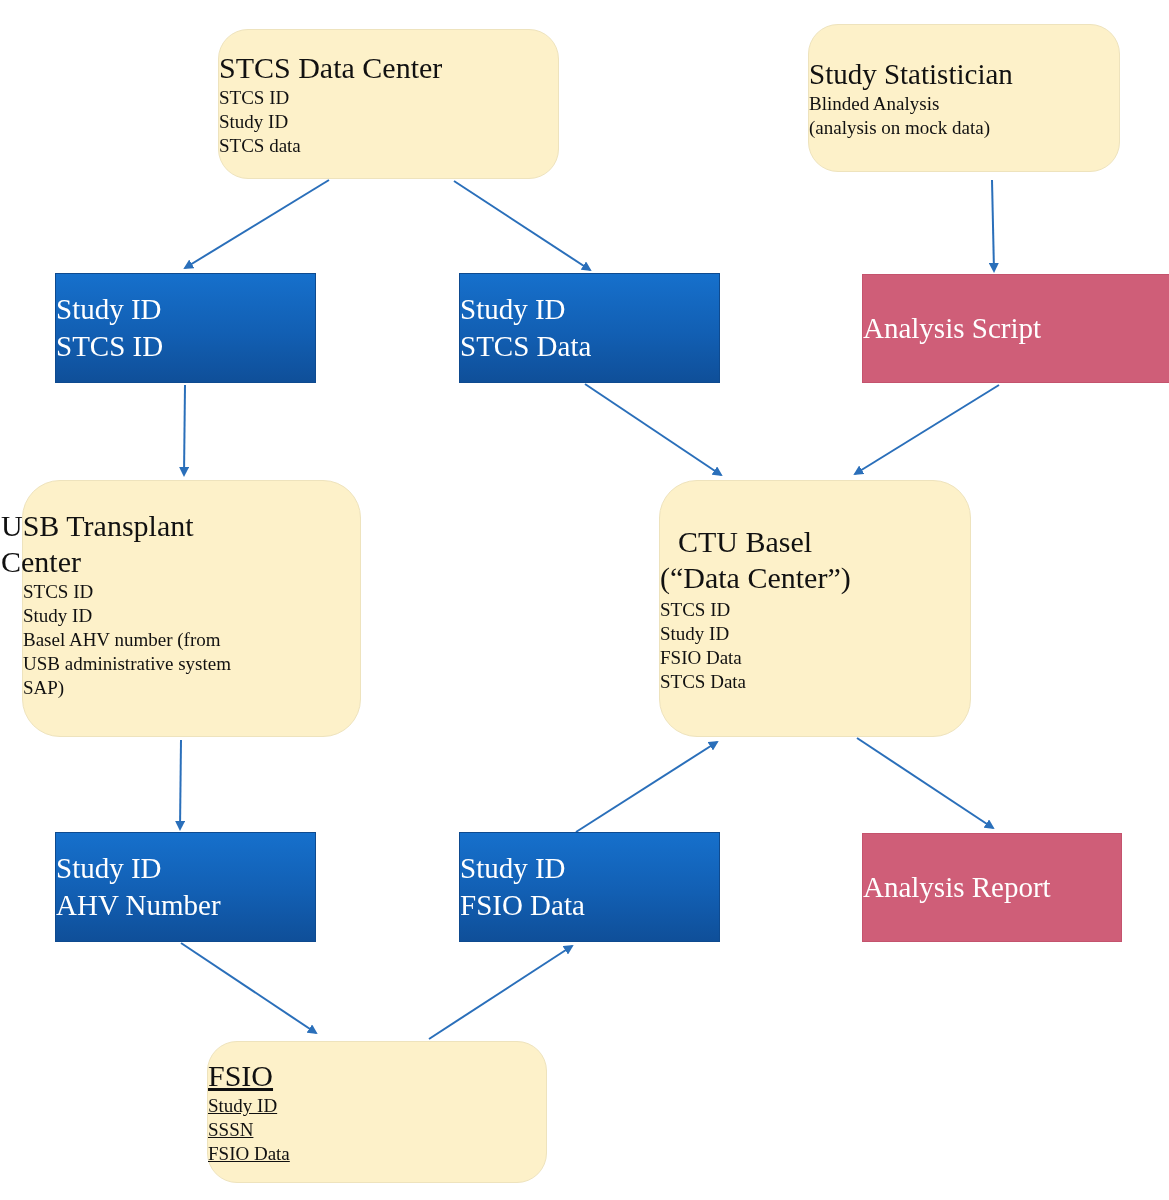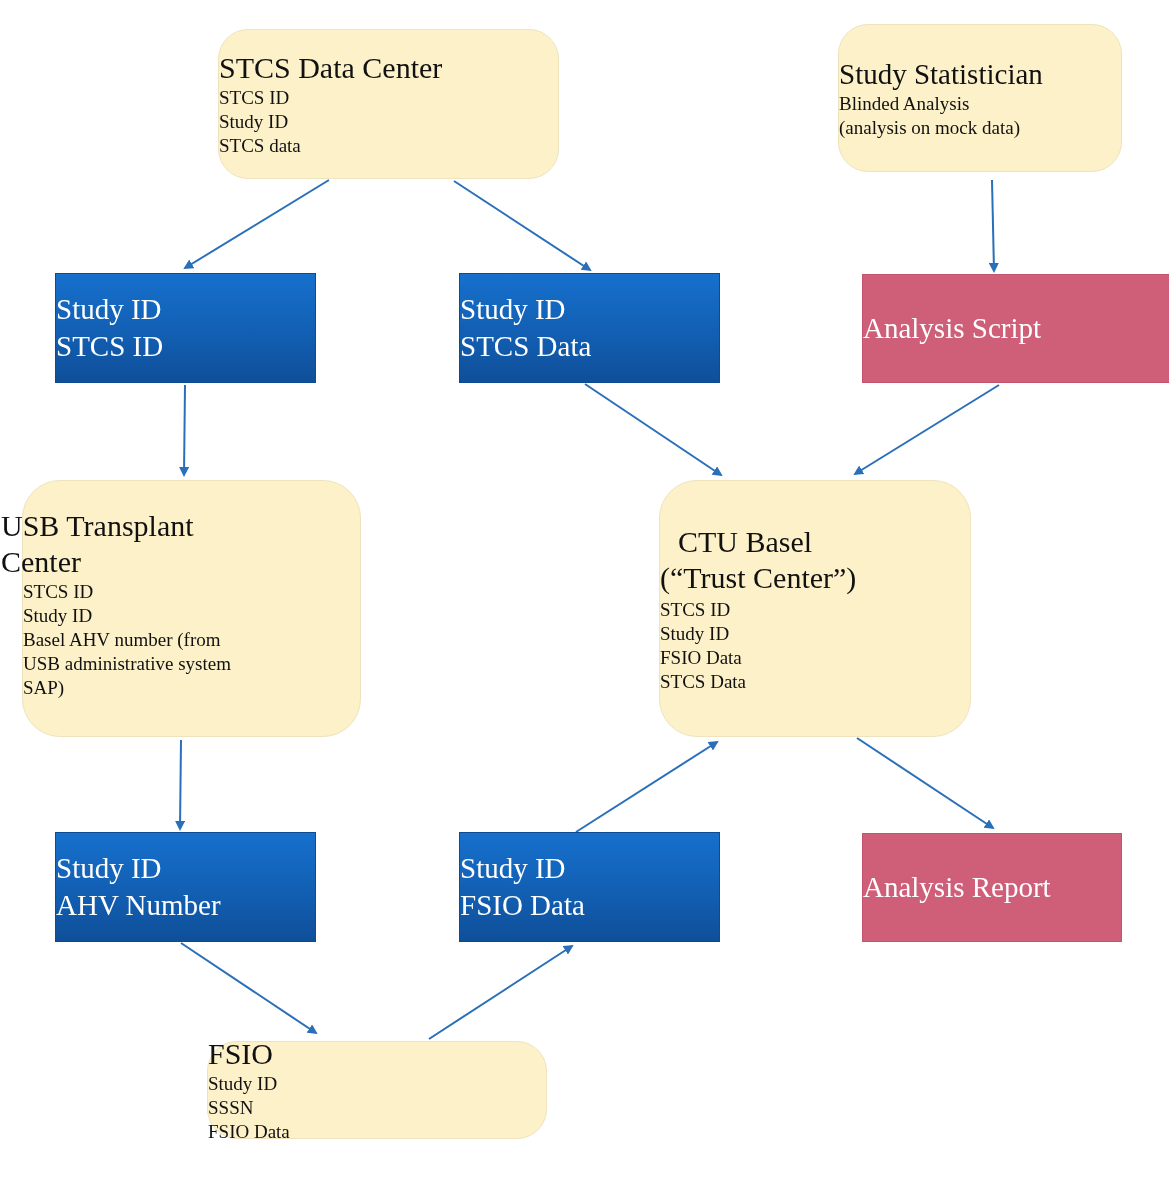--- a/index.html
+++ b/index.html
@@ -40,21 +40,21 @@
   </g>
 </svg>
 
 <div class="node cream" style="left:218px; top:29px; width:341px; height:150px;">
   <div class="title">STCS Data Center</div>
   <div class="line">STCS ID</div>
   <div class="line">Study ID</div>
   <div class="line">STCS data</div>
 </div>
 
-<div class="node cream" style="left:838px; top:24px; width:284px; height:148px; ">
+<div class="node cream" style="left:808px; top:24px; width:312px; height:148px; ">
   <div class="title" style="font-size:29px;">Study Statistician</div>
   <div class="line">Blinded Analysis</div>
   <div class="line">(analysis on mock data)</div>
 </div>
 
 <div class="node blue" style="left:55px; top:273px; width:261px; height:110px;">
   <div class="boxtext">Study ID</div>
   <div class="boxtext">STCS ID</div>
 </div>
 
@@ -72,39 +72,39 @@
   <div class="title" style="margin-left:-22px;">Center</div>
   <div class="line">STCS ID</div>
   <div class="line">Study ID</div>
   <div class="line">Basel AHV number (from</div>
   <div class="line">USB administrative system</div>
   <div class="line">SAP)</div>
 </div>
 
 <div class="node cream" style="left:619px; top:480px; width:312px; height:257px; border-radius:38px;margin-left:40px;">
   <div class="title" style="margin-left:18px;">CTU Basel</div>
-  <div class="title" style="margin-bottom:2px;">(“Trust Center”)</div>
+  <div class="title" style="margin-bottom:2px;">(“Data Center”)</div>
   <div class="line">STCS ID</div>
   <div class="line">Study ID</div>
   <div class="line">FSIO Data</div>
   <div class="line">STCS Data</div>
 </div>
 
 <div class="node blue" style="left:55px; top:832px; width:261px; height:110px;">
   <div class="boxtext">Study ID</div>
   <div class="boxtext">AHV Number</div>
 </div>
 
 <div class="node blue" style="left:459px; top:832px; width:261px; height:110px;">
   <div class="boxtext">Study ID</div>
   <div class="boxtext">FSIO Data</div>
 </div>
 
 <div class="node pink" style="left:862px; top:833px; width:260px; height:109px;">
   <div class="boxtext">Analysis Report</div>
 </div>
 
-<div class="node cream" style="left:207px; top:1041px; width:340px; height:98px;">
+<div class="node cream" style="left:207px; top:1041px; width:340px; height:142px;text-decoration:underline;">
   <div class="title">FSIO</div>
   <div class="line">Study ID</div>
   <div class="line">SSSN</div>
   <div class="line">FSIO Data</div>
 </div>
 
 </body></html>

